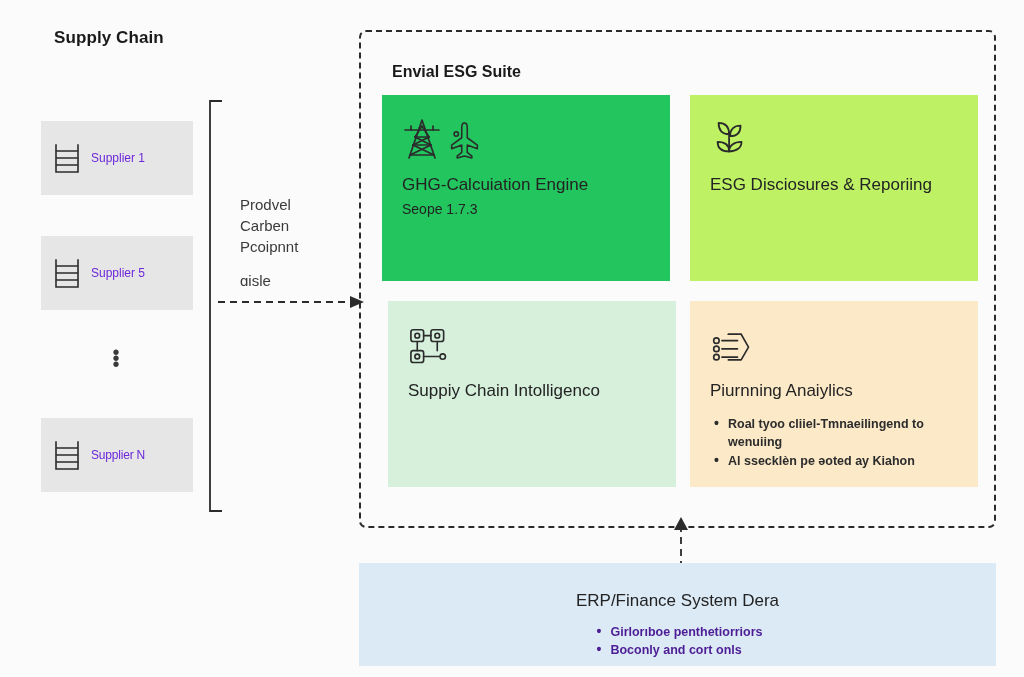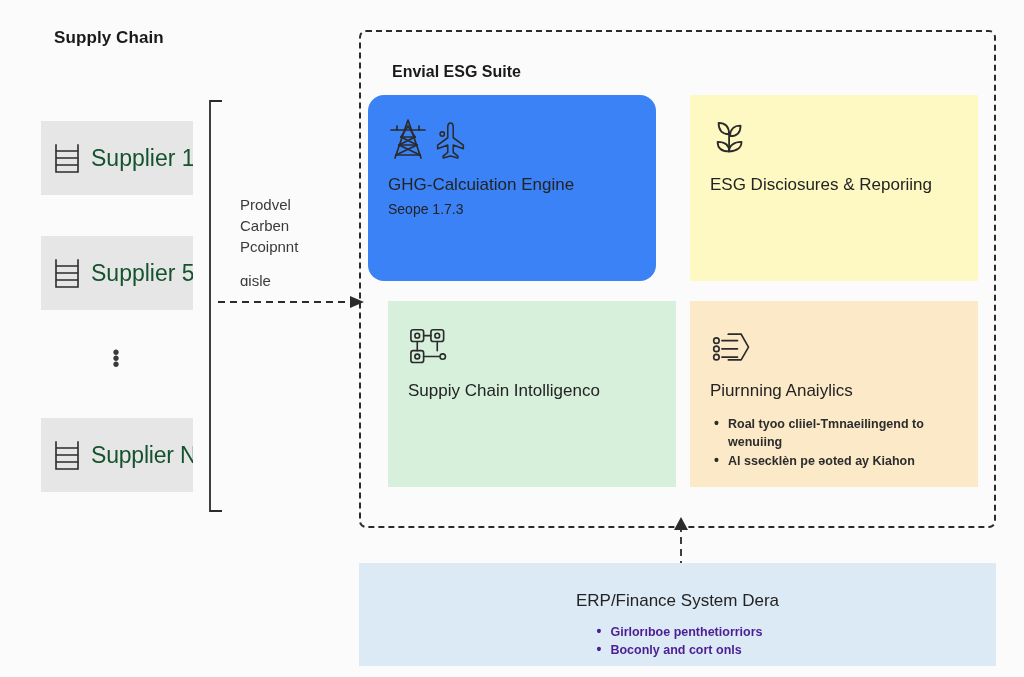--- a/index.html
+++ b/index.html
@@ -47,22 +47,22 @@
   #supplier-2 { top: 236px; }
   #supplier-n { top: 418px; }
 
   .supplier-icon {
     width: 34px;
     height: 34px;
     flex: 0 0 34px;
     margin-right: 6px;
   }
   .supplier-label {
-    font-size: 23px;
-    color: #14532d;
+    font-size: 12px;
+    color: #6d28d9;
     white-space: nowrap;
   }
   #supplier-n .supplier-label { letter-spacing: -0.2px; }
 
   #supplier-ellipsis {
     position: absolute;
     left: 110px;
     top: 349px;
     width: 12px;
     text-align: center;
@@ -124,22 +124,22 @@
 
   
   .module-card {
     position: absolute;
     width: 288px;
     height: 186px;
     box-sizing: border-box;
     padding: 26px 20px 14px 20px;
     overflow: hidden;
   }
-  #card-ghg      { left: 368px; top: 95px;  background: #3b82f6; border-radius: 16px; }
-  #card-esg      { left: 690px; top: 95px;  background: #fef9c3; }
+  #card-ghg      { left: 382px; top: 95px;  background: #22c55e; }
+  #card-esg      { left: 690px; top: 95px;  background: #bef264; }
   #card-supply   { left: 388px; top: 301px; background: #d6f0dc; }
   #card-planning { left: 690px; top: 301px; background: #fbe9c8; }
 
   .card-icons {
     display: flex;
     align-items: flex-end;
     gap: 6px;
     height: 44px;
     margin-bottom: 8px;
   }

